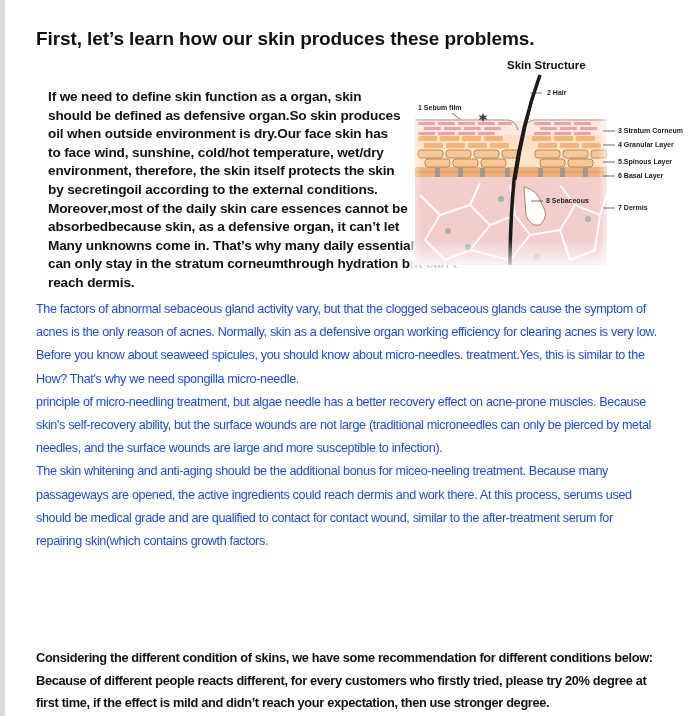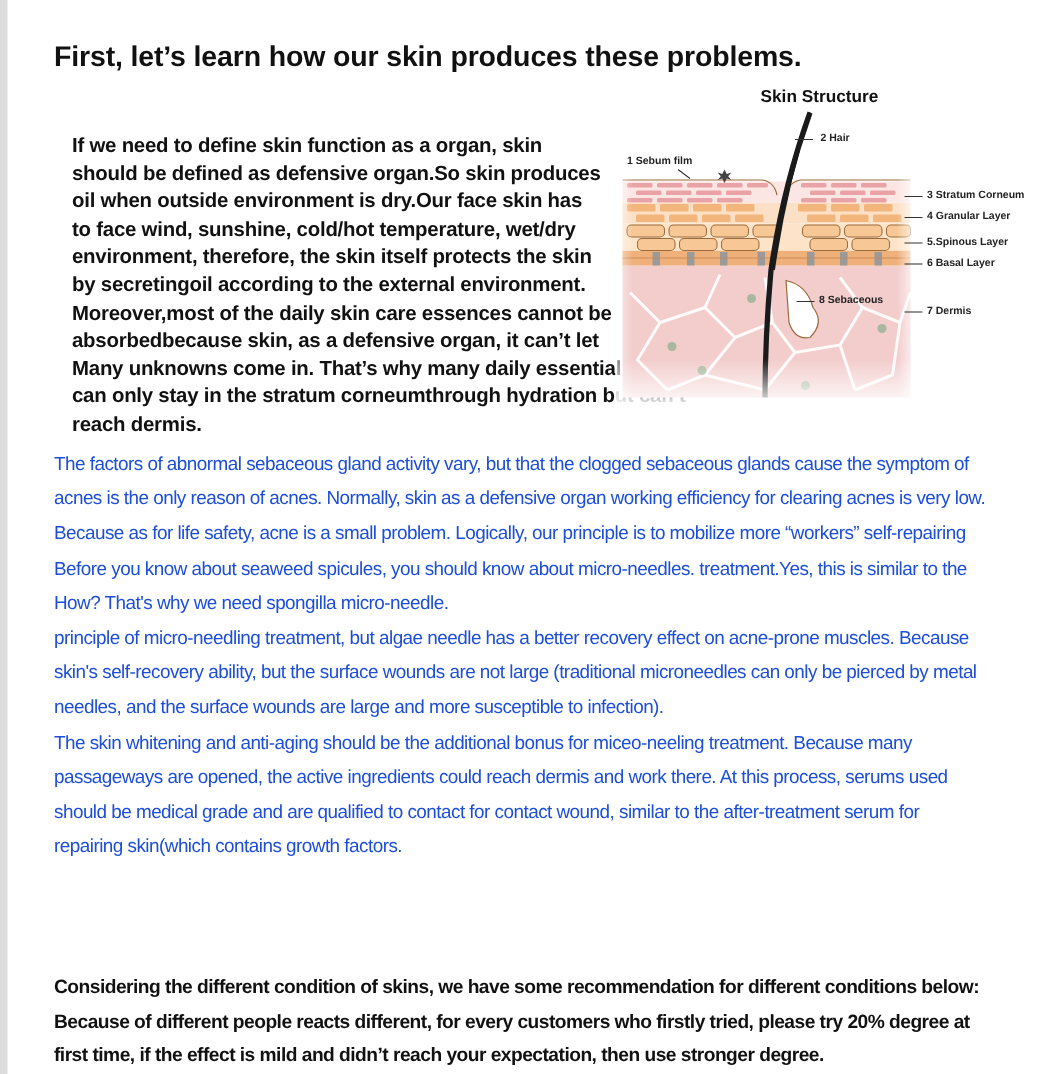--- a/index.html
+++ b/index.html
@@ -22,21 +22,21 @@
 <div class="left-strip"></div>
 
 <h1 class="title">First, let’s learn how our skin produces these problems.</h1>
 
 <div class="intro">
   <span>If we need to define skin function as a organ, skin</span>
   <span>should be defined as defensive organ.So skin produces</span>
   <span>oil when outside environment is dry.Our face skin has</span>
   <span>to face wind, sunshine, cold/hot temperature, wet/dry</span>
   <span>environment, therefore, the skin itself protects the skin</span>
-  <span>by secretingoil according to the external environment.</span>
+  <span>by secretingoil according to the external conditions.</span>
   <span>Moreover,most of the daily skin care essences cannot be</span>
   <span>absorbedbecause skin, as a defensive organ, it can’t let</span>
   <span>Many unknowns come in. That’s why many daily essential</span>
   <span>can only stay in the stratum corneumthrough hydration but can’t</span>
   <span>reach dermis.</span>
 </div>
 
 <div class="figure">
   <div class="fig-title">Skin Structure</div>
 
@@ -179,21 +179,20 @@
   <div class="fig-label" style="left:208px;top:86px;">4 Granular Layer</div>
   <div class="fig-label" style="left:208px;top:103px;">5.Spinous Layer</div>
   <div class="fig-label" style="left:208px;top:117px;">6 Basal Layer</div>
   <div class="fig-label" style="left:208px;top:149px;">7 Dermis</div>
   <div class="fig-label" style="left:136px;top:142px;">8 Sebaceous</div>
 </div>
 
 <div class="body-text">
   <span>The factors of abnormal sebaceous gland activity vary, but that the clogged sebaceous glands cause the symptom of</span>
   <span>acnes is the only reason of acnes. Normally, skin as a defensive organ working efficiency for clearing acnes is very low.</span>
-  <span>Because as for life safety, acne is a small problem. Logically, our principle is to mobilize more “workers” self-repairing</span>
   <span>Before you know about seaweed spicules, you should know about micro-needles. treatment.Yes, this is similar to the</span>
   <span>How? That's why we need spongilla micro-needle.</span>
   <span>principle of micro-needling treatment, but algae needle has a better recovery effect on acne-prone muscles. Because</span>
   <span>skin's self-recovery ability, but the surface wounds are not large (traditional microneedles can only be pierced by metal</span>
   <span>needles, and the surface wounds are large and more susceptible to infection).</span>
   <span>The skin whitening and anti-aging should be the additional bonus for miceo-neeling treatment. Because many</span>
   <span>passageways are opened, the active ingredients could reach dermis and work there. At this process, serums used</span>
   <span>should be medical grade and are qualified to contact for contact wound, similar to the after-treatment serum for</span>
   <span>repairing skin(which contains growth factors.</span>
 </div>

